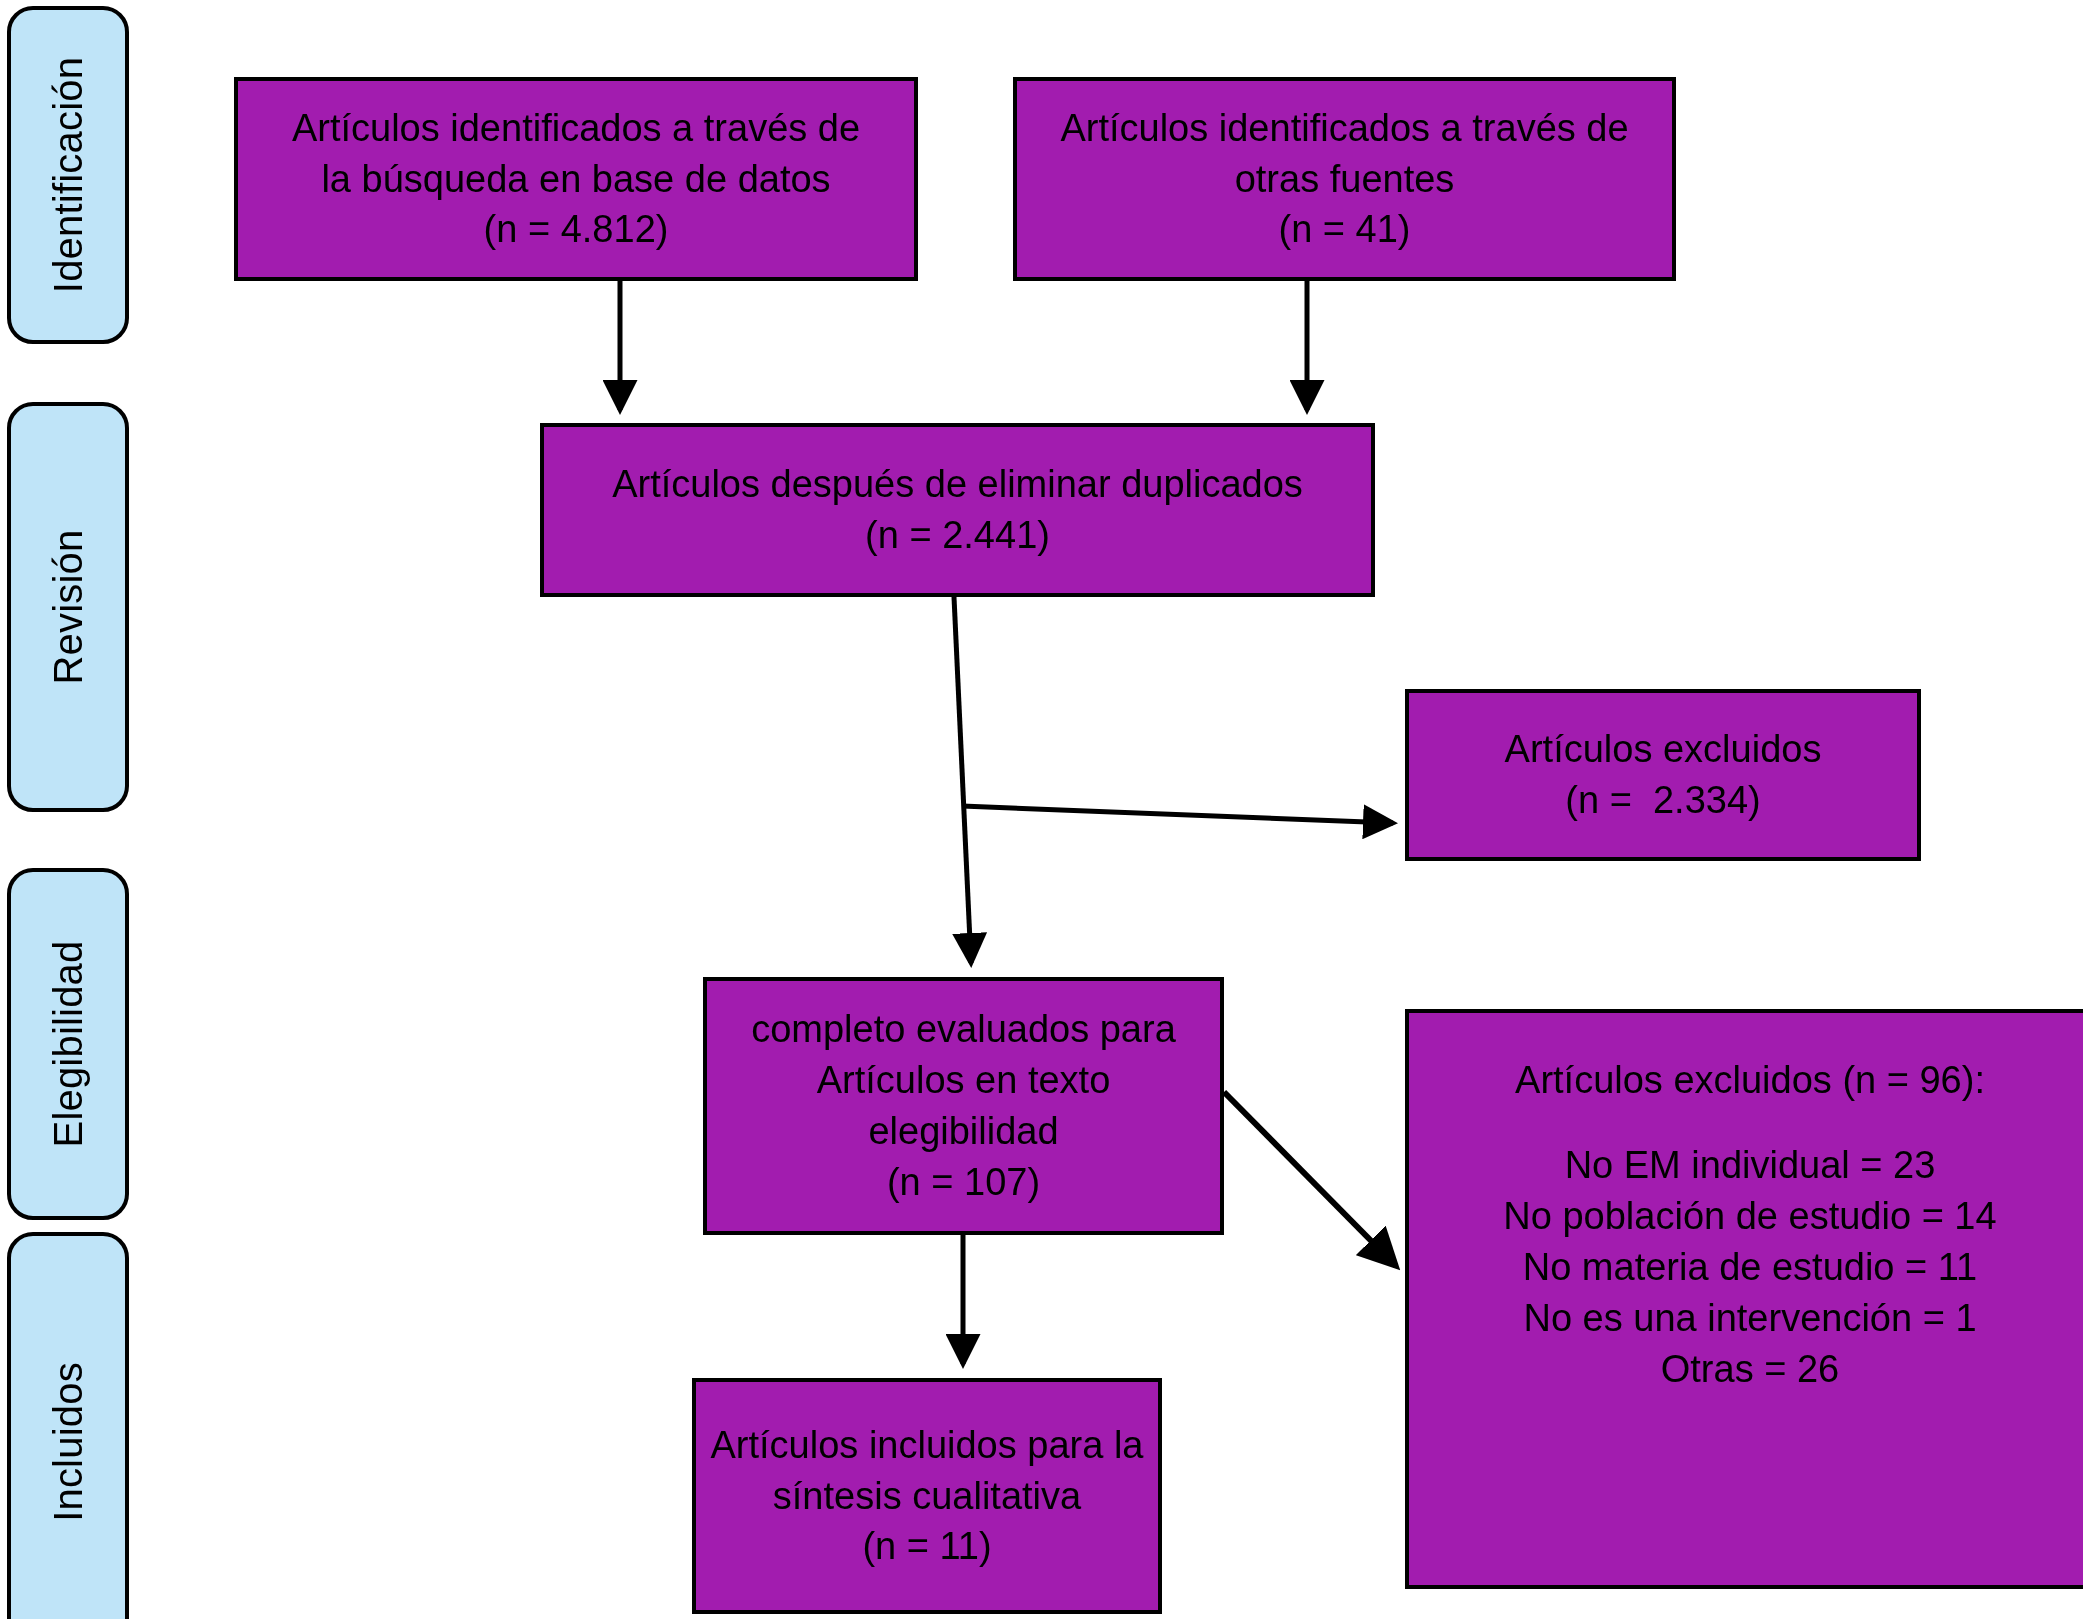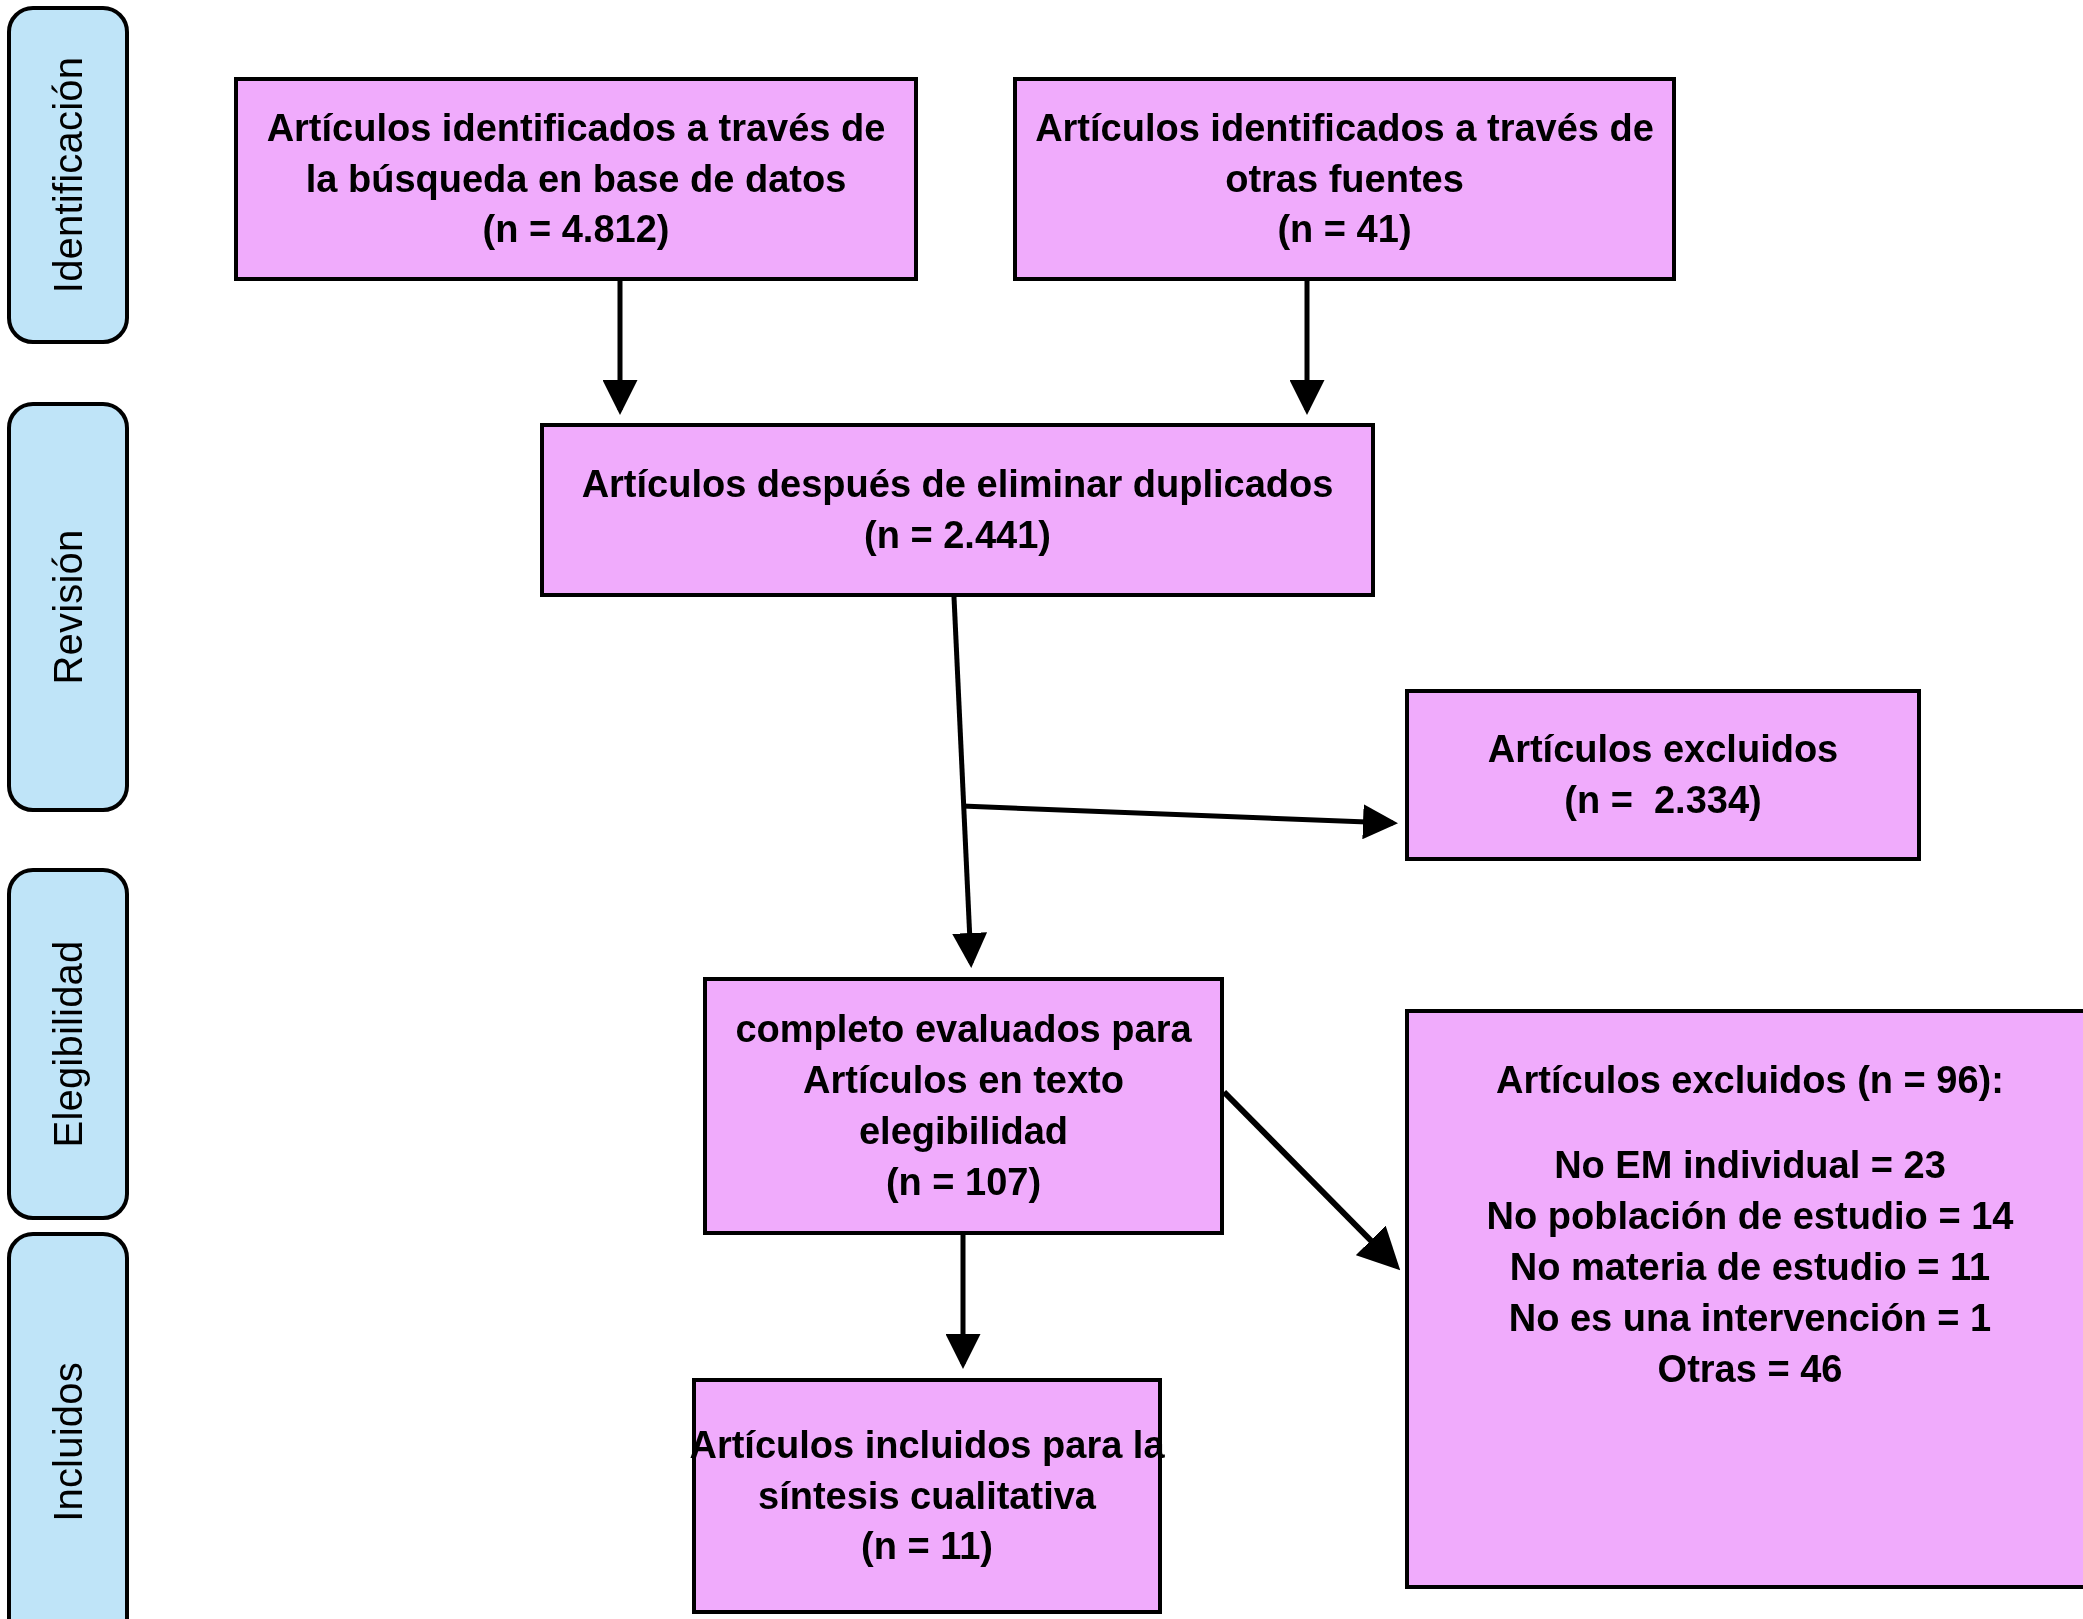--- a/index.html
+++ b/index.html
@@ -40,32 +40,31 @@
 
   #chip-identificacion { top: 6px;    height: 338px; }
   #chip-revision       { top: 402px;  height: 410px; }
   #chip-elegibilidad   { top: 868px;  height: 352px; }
   #chip-incluidos      { top: 1232px; height: 420px; }
 
   
   .flow-box {
     position: absolute;
     border: 4px solid #000000;
-    background: #f0abfc;
+    background: #a21caf;
     box-sizing: border-box;
     display: flex;
     flex-direction: column;
     align-items: center;
     justify-content: center;
     text-align: center;
     color: #000000;
     font-size: 38px;
     line-height: 1.34;
     padding: 6px 14px;
-    font-weight: bold;
   }
   .flow-box .line { display: block; white-space: pre; }
   .flow-box .spacer { display: block; height: 34px; }
 
   #box-db       { left: 234px;  top: 77px;   width: 684px;  height: 204px; }
   #box-other    { left: 1013px; top: 77px;   width: 663px;  height: 204px; }
   #box-dupes    { left: 540px;  top: 423px;  width: 835px;  height: 174px; align-items: center; }
   #box-excl1    { left: 1405px; top: 689px;  width: 516px;  height: 172px; }
   #box-fulltext { left: 703px;  top: 977px;  width: 521px;  height: 258px; }
   #box-excl2    { left: 1405px; top: 1009px; width: 690px;  height: 580px;
@@ -151,21 +150,21 @@
     <span class="line">(n = 107)</span>
   </div>
 
   <div class="flow-box" id="box-excl2">
     <span class="line">Artículos excluidos (n = 96):</span>
     <span class="spacer"></span>
     <span class="line">No EM individual = 23</span>
     <span class="line">No población de estudio = 14</span>
     <span class="line">No materia de estudio = 11</span>
     <span class="line">No es una intervención = 1</span>
-    <span class="line">Otras = 46</span>
+    <span class="line">Otras = 26</span>
   </div>
 
   <div class="flow-box" id="box-included">
     <span class="line">Artículos incluidos para la</span>
     <span class="line">síntesis cualitativa</span>
     <span class="line">(n = 11)</span>
   </div>
 
 </div>
 

